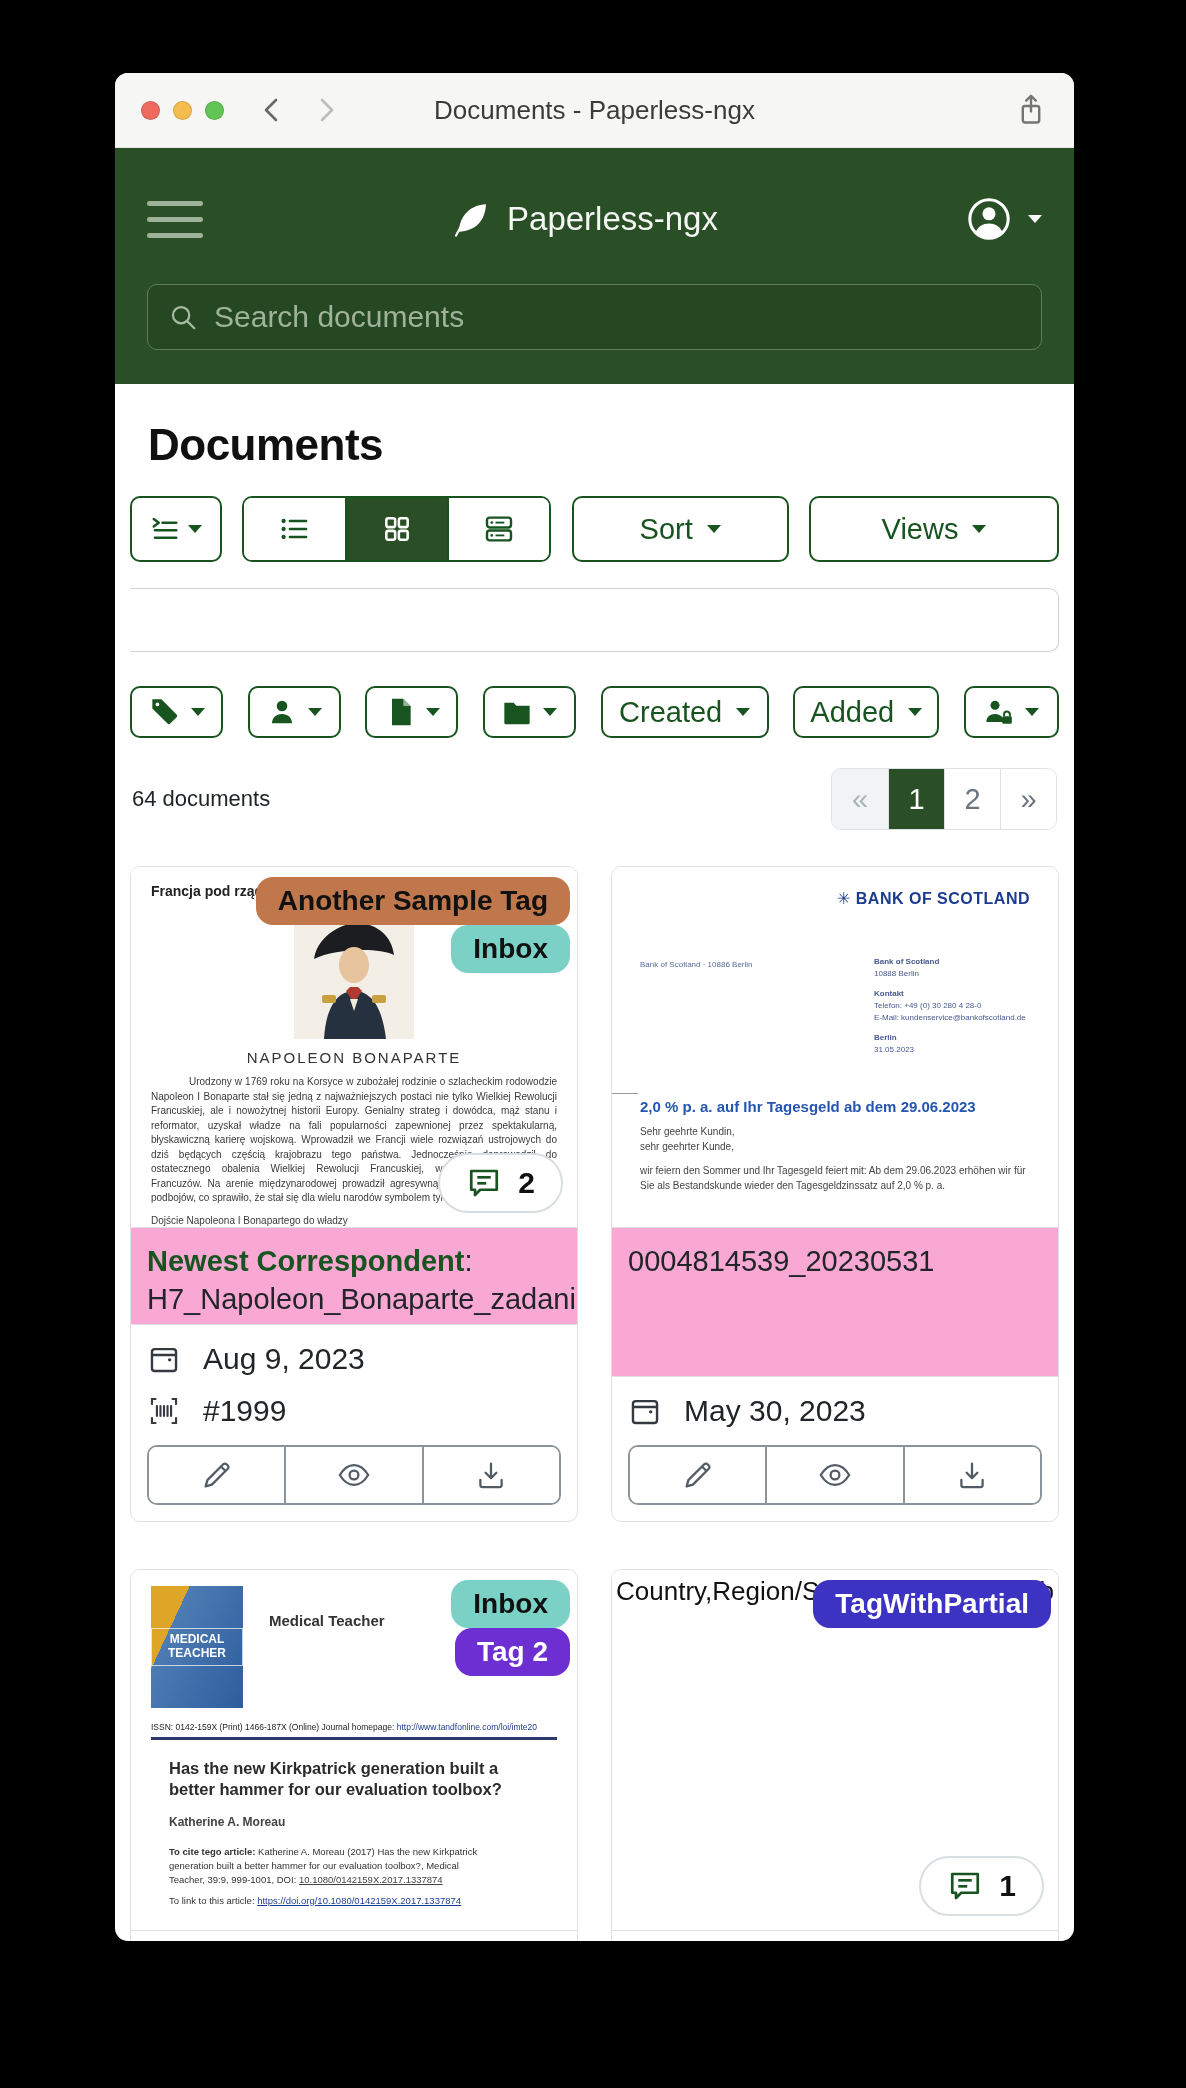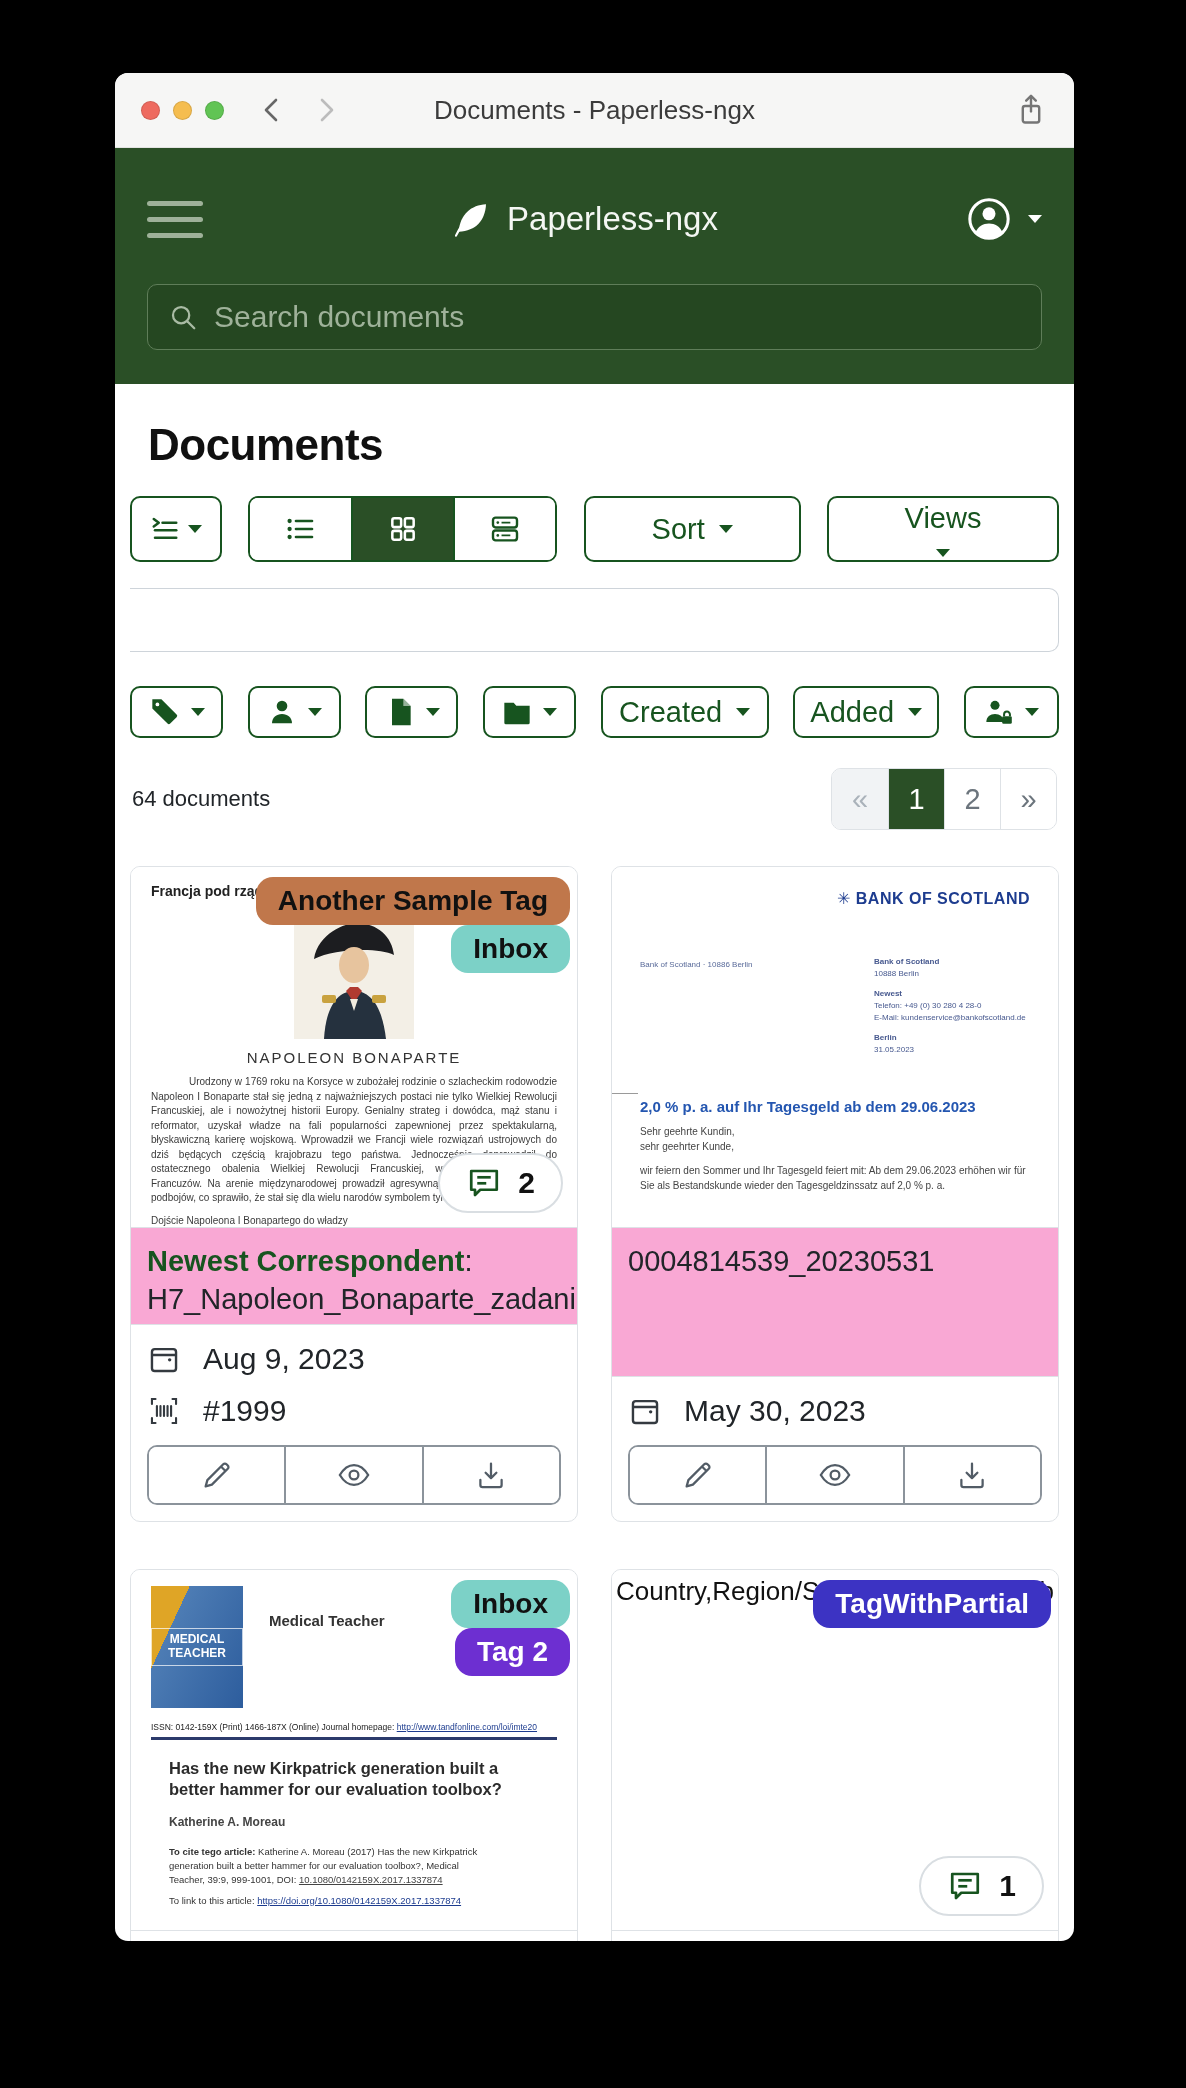--- a/index.html
+++ b/index.html
@@ -50,21 +50,21 @@
   .page-heading{font-size:44px;font-weight:700;color:#101010;margin:36px 18px 26px;letter-spacing:-.5px;}
 
   .btn{border:2px solid var(--brand-green);border-radius:10px;background:#fff;color:var(--brand-green);display:flex;align-items:center;justify-content:center;font-size:29px;font-family:inherit;cursor:pointer;gap:14px;}
   .toolbar{display:flex;justify-content:space-between;margin-bottom:26px;}
   .btn-select{width:92px;height:66px;gap:8px;}
   .btngroup{display:flex;width:309px;height:66px;border:2px solid var(--brand-green);border-radius:10px;overflow:hidden;background:#fff;}
   .seg{flex:1;display:flex;align-items:center;justify-content:center;color:var(--brand-green);cursor:pointer;background:#fff;}
   .seg + .seg{border-left:2px solid var(--brand-green);}
   .seg.active{background:var(--header-green);color:#fff;}
   .btn-sort{width:217px;height:66px;}
-  .btn-views{width:232px;height:66px;flex-direction:column;}
+  .btn-views{width:250px;height:66px;}
 
   .filter-field{display:flex;height:64px;margin-bottom:34px;}
   .ffield-btn{border:2px solid var(--brand-green);border-radius:10px 0 0 10px;background:#fff;color:var(--brand-green);font-size:29px;display:flex;align-items:center;gap:14px;padding:0 24px;cursor:pointer;font-family:inherit;}
   .ffield-input{flex:1;border:1px solid #ced4da;border-left:none;border-radius:0 10px 10px 0;font-size:29px;padding:0 18px;outline:none;color:#212529;font-family:inherit;}
 
   .filter-row{display:flex;justify-content:space-between;margin-bottom:30px;}
   .fbtn{height:52px;}
   .fbtn.icononly{width:93px;gap:10px;}
   .fbtn.created{width:168px;}
   .fbtn.added{width:146px;}
@@ -120,21 +120,21 @@
   .bos-fold{position:absolute;left:0;top:226px;width:26px;border-top:1px solid #9a9a9a;}
   .bos-heading{color:#2456b0;font-weight:700;font-size:15px;margin-top:42px;}
   .bos p{font-size:10px;line-height:1.45;margin-top:10px;}
 
   .med{padding:16px 20px;}
   .med-head{display:flex;align-items:flex-start;}
   .med-cover{width:92px;height:122px;background:linear-gradient(115deg,#dfa526 0%,#dfa526 26%,#4d7cb4 26%,#2d5d9d 100%);display:flex;align-items:center;justify-content:center;flex:none;}
   .med-cover span{color:#fff;font-weight:700;font-size:12px;line-height:1.15;text-align:center;border:1px solid rgba(255,255,255,.7);padding:4px 3px;}
   .med-journal{font-size:15px;font-weight:700;color:#333;margin:26px 0 0 26px;}
   .med-issn{font-size:8.5px;color:#222;margin-top:14px;}
-  .med-issn a{color:#1d3c8f;text-decoration:underline;margin-top:24px;}
+  .med-issn a{color:#1d3c8f;margin-top:24px;}
   .med-rule{border-top:3px solid #2b3a6b;margin-top:5px;}
   .med-heading{font-size:16.5px;font-weight:700;color:#2b2b2b;line-height:1.25;margin:18px 0 0 18px;width:86%;}
   .med-author{font-size:12px;font-weight:700;color:#444;margin:16px 0 0 18px;}
   .med-cite{font-size:9.5px;color:#333;line-height:1.45;margin:16px 0 0 18px;width:80%;}
   .med-cite .b{font-weight:700;}
   .med-cite .lnk{color:#444;text-decoration:underline;}
   .med-link{font-size:9.5px;color:#333;margin:8px 0 0 18px;}
   .med-link .lnk{color:#1d3c8f;text-decoration:underline;}
   .med-metas{margin:22px 0 0 30px;width:52%;}
   .med-meta{display:flex;align-items:center;gap:10px;font-size:9.5px;color:#333;padding:9px 0;}
@@ -467,21 +467,21 @@
       <div class="card">
         <div class="preview">
           <div class="bos">
             <div class="bos-logo"><span>✳</span> <span>BANK OF SCOTLAND</span></div>
             <div class="bos-row">
               <span class="bos-sender">Bank of Scotland · 10886 Berlin</span>
               <div class="bos-block">
                 <div class="b">Bank of Scotland</div>
                 <div>10888 Berlin</div>
                 <div class="gap"></div>
-                <div class="b">Newest</div>
+                <div class="b">Kontakt</div>
                 <div>Telefon: +49 (0) 30 280 4 28-0</div>
                 <div>E-Mail: kundenservice@bankofscotland.de</div>
                 <div class="gap"></div>
                 <div class="b">Berlin</div>
                 <div>31.05.2023</div>
               </div>
             </div>
             <div class="bos-fold"></div>
             <div class="bos-heading">2,0 % p. a. auf Ihr Tagesgeld ab dem 29.06.2023</div>
             <p><span>Sehr geehrte Kundin,</span><br><span>sehr geehrter Kunde,</span></p>

